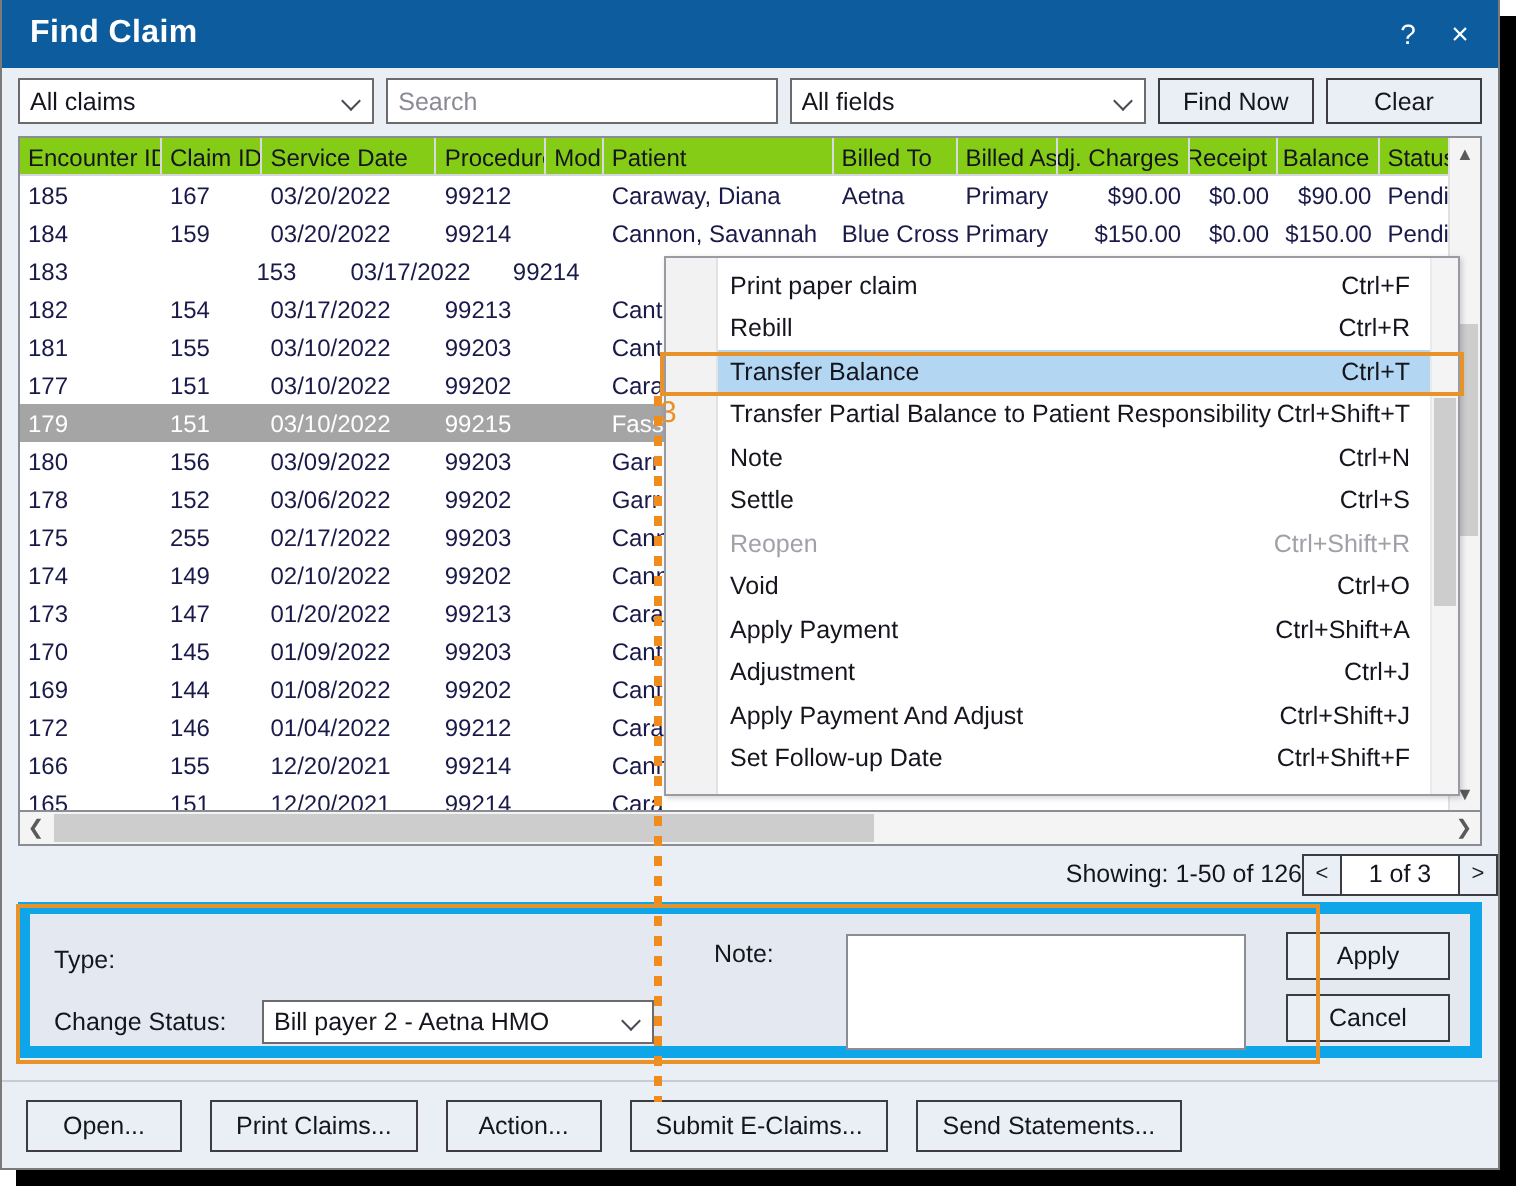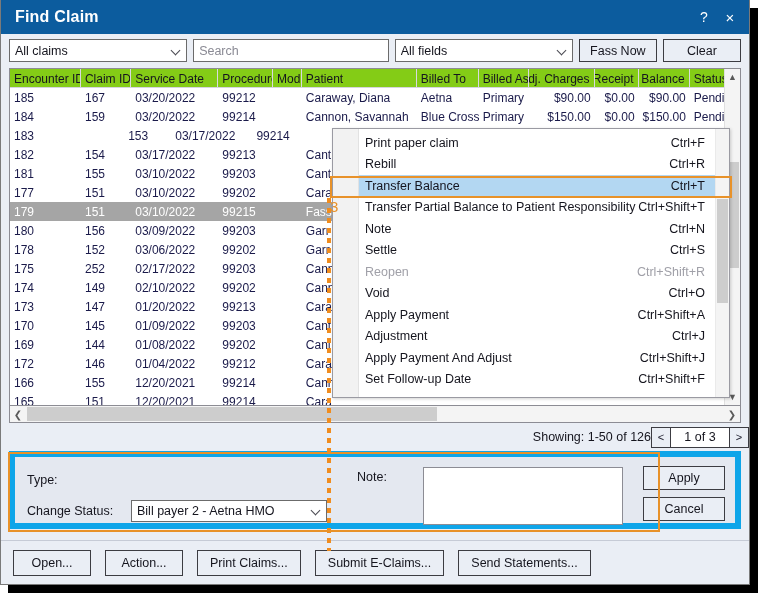--- a/index.html
+++ b/index.html
@@ -227,21 +227,21 @@
     <div class="toolbar">
       <div class="combo" id="cbo-allclaims">
         <span class="cv">All claims</span>
         <span class="caret"></span>
       </div>
       <input id="txt-search" type="text" value="" placeholder="Search" style="">
       <div class="combo" id="cbo-allfields">
         <span class="cv">All fields</span>
         <span class="caret"></span>
       </div>
-      <div class="btn" id="btn-findnow">Fass Now</div>
+      <div class="btn" id="btn-findnow">Find Now</div>
       <div class="btn" id="btn-clear">Clear</div>
     </div>
 
     <div class="gridwrap">
       <div class="grid-head" id="grid-head">
           <div class="gh" style="width: 78px;">Encounter ID</div>
           <div class="gh" style="width: 55px;">Claim ID</div>
           <div class="gh" style="width: 96px;">Service Date</div>
           <div class="gh" style="width: 60px;">Procedure</div>
           <div class="gh" style="width: 31px;">Mod</div>
@@ -375,21 +375,21 @@
             <div class="cell" style="width: 127px;">Garr</div>
             <div class="cell" style="width: 68px;"></div>
             <div class="cell" style="width: 55px;"></div>
             <div class="cell r" style="width: 72px;"></div>
             <div class="cell r" style="width: 48px;"></div>
             <div class="cell r" style="width: 56px;"></div>
             <div class="cell" style="width: 55px;"></div>
           </div>
           <div class="row">
             <div class="cell" style="width: 78px;">175</div>
-            <div class="cell" style="width: 55px;">252</div>
+            <div class="cell" style="width: 55px;">255</div>
             <div class="cell" style="width: 96px;">02/17/2022</div>
             <div class="cell" style="width: 60px;">99203</div>
             <div class="cell" style="width: 31px;"></div>
             <div class="cell" style="width: 127px;">Cann</div>
             <div class="cell" style="width: 68px;"></div>
             <div class="cell" style="width: 55px;"></div>
             <div class="cell r" style="width: 72px;"></div>
             <div class="cell r" style="width: 48px;"></div>
             <div class="cell r" style="width: 56px;"></div>
             <div class="cell" style="width: 55px;"></div>
@@ -531,22 +531,22 @@
       <div class="ap-note-label">Note:</div>
       <div class="ap-note-box"></div>
       <div class="ap-right">
         <div class="btn">Apply</div>
         <div class="btn">Cancel</div>
       </div>
     </div>
 
     <div class="bottombar" id="bottombar">
         <div class="btn">Open...</div>
+        <div class="btn">Print Claims...</div>
         <div class="btn">Action...</div>
-        <div class="btn">Print Claims...</div>
         <div class="btn">Submit E-Claims...</div>
         <div class="btn">Send Statements...</div>
       </div>
 
   </div>
 
   <div class="ctxmenu">
     <div class="ctx-gutter"></div>
     <div class="ctx-items" id="ctx-items">
         <div class="ctx-item">

